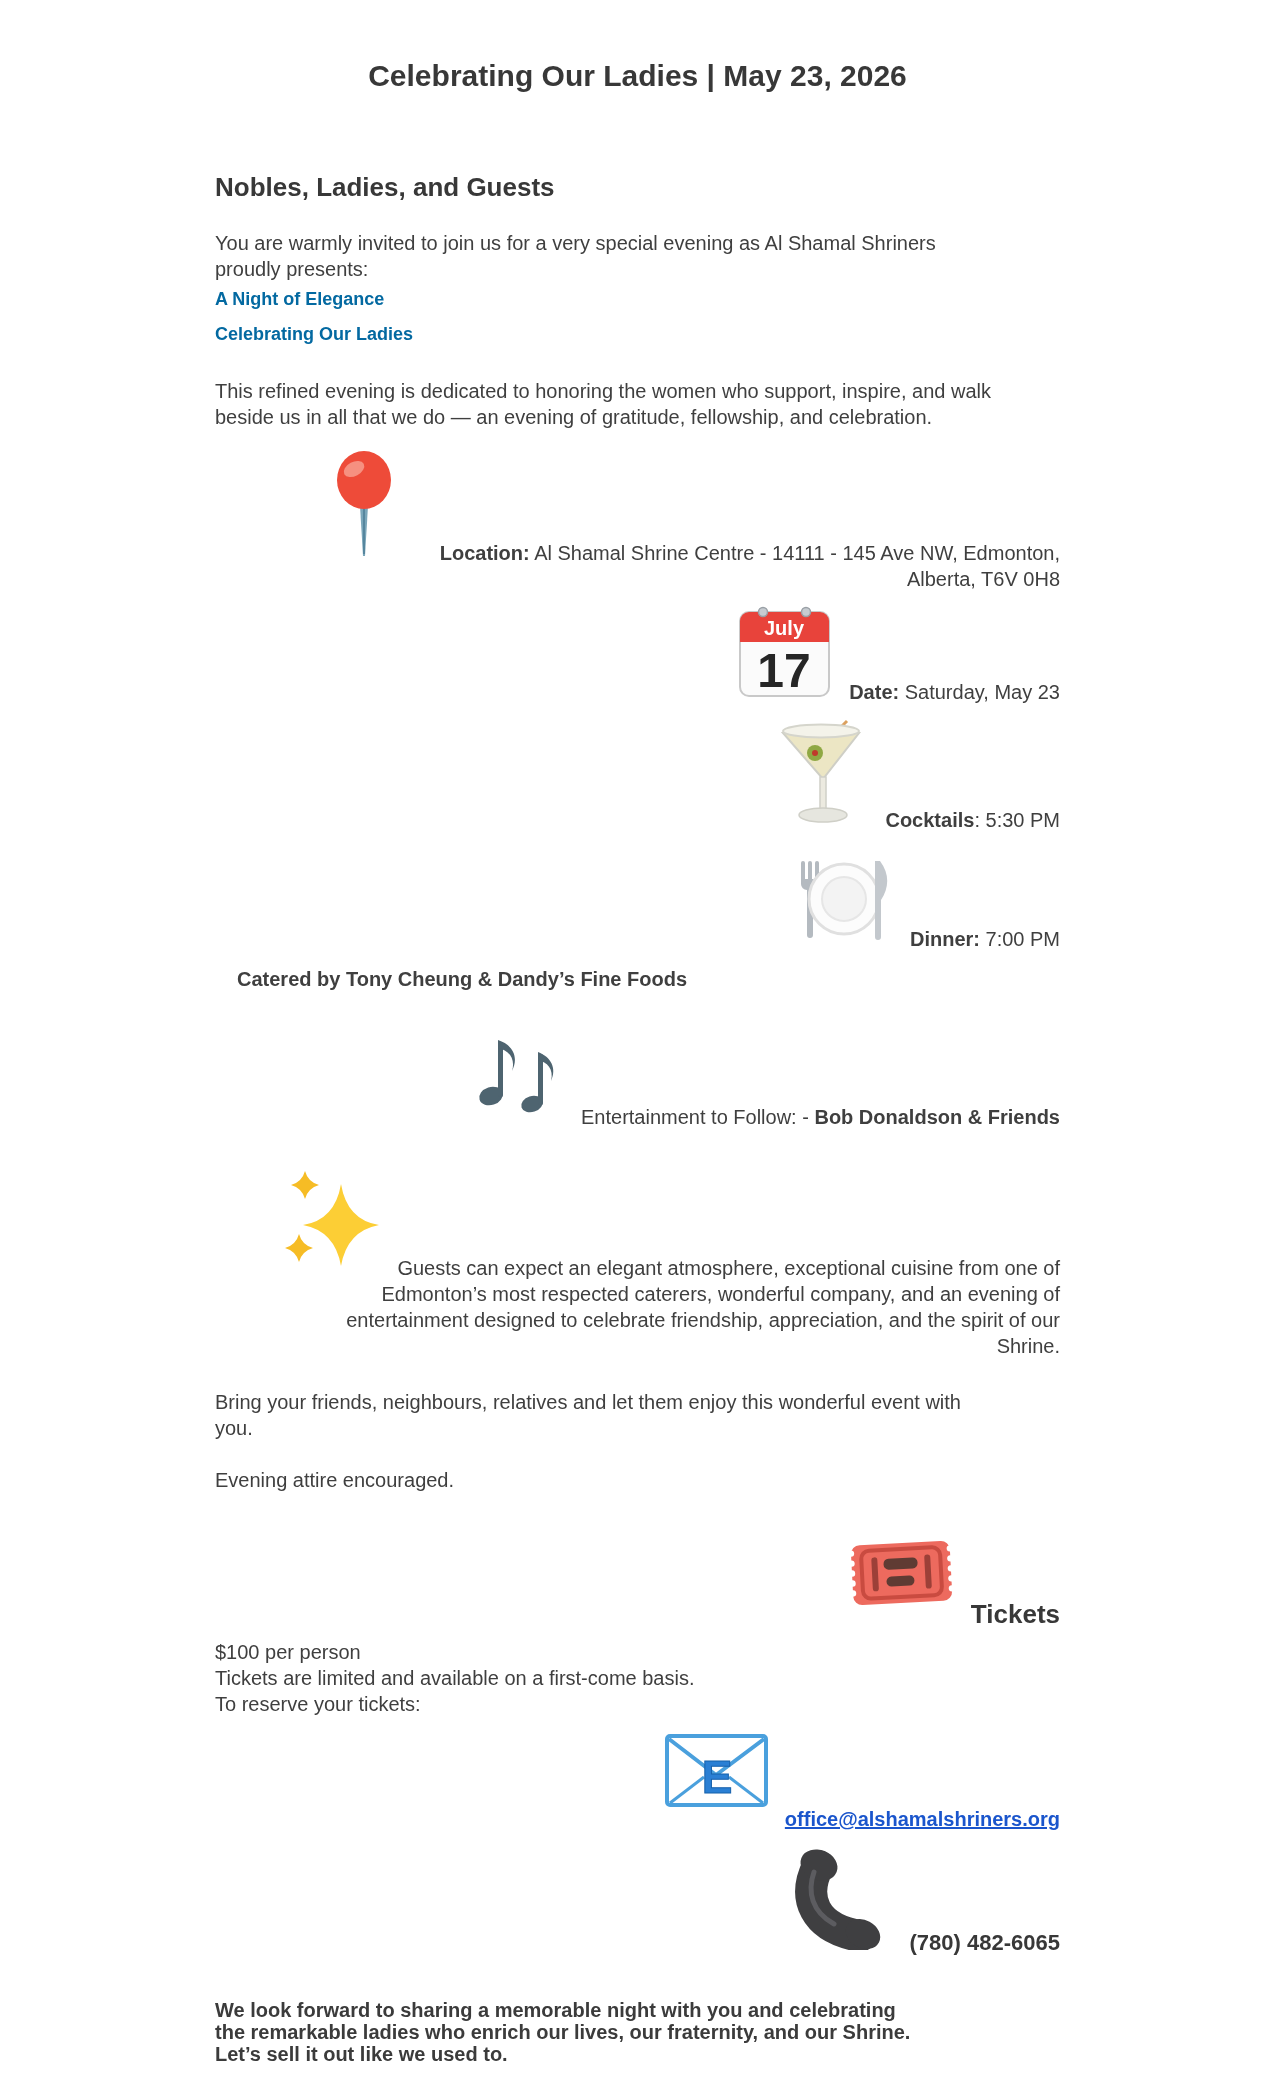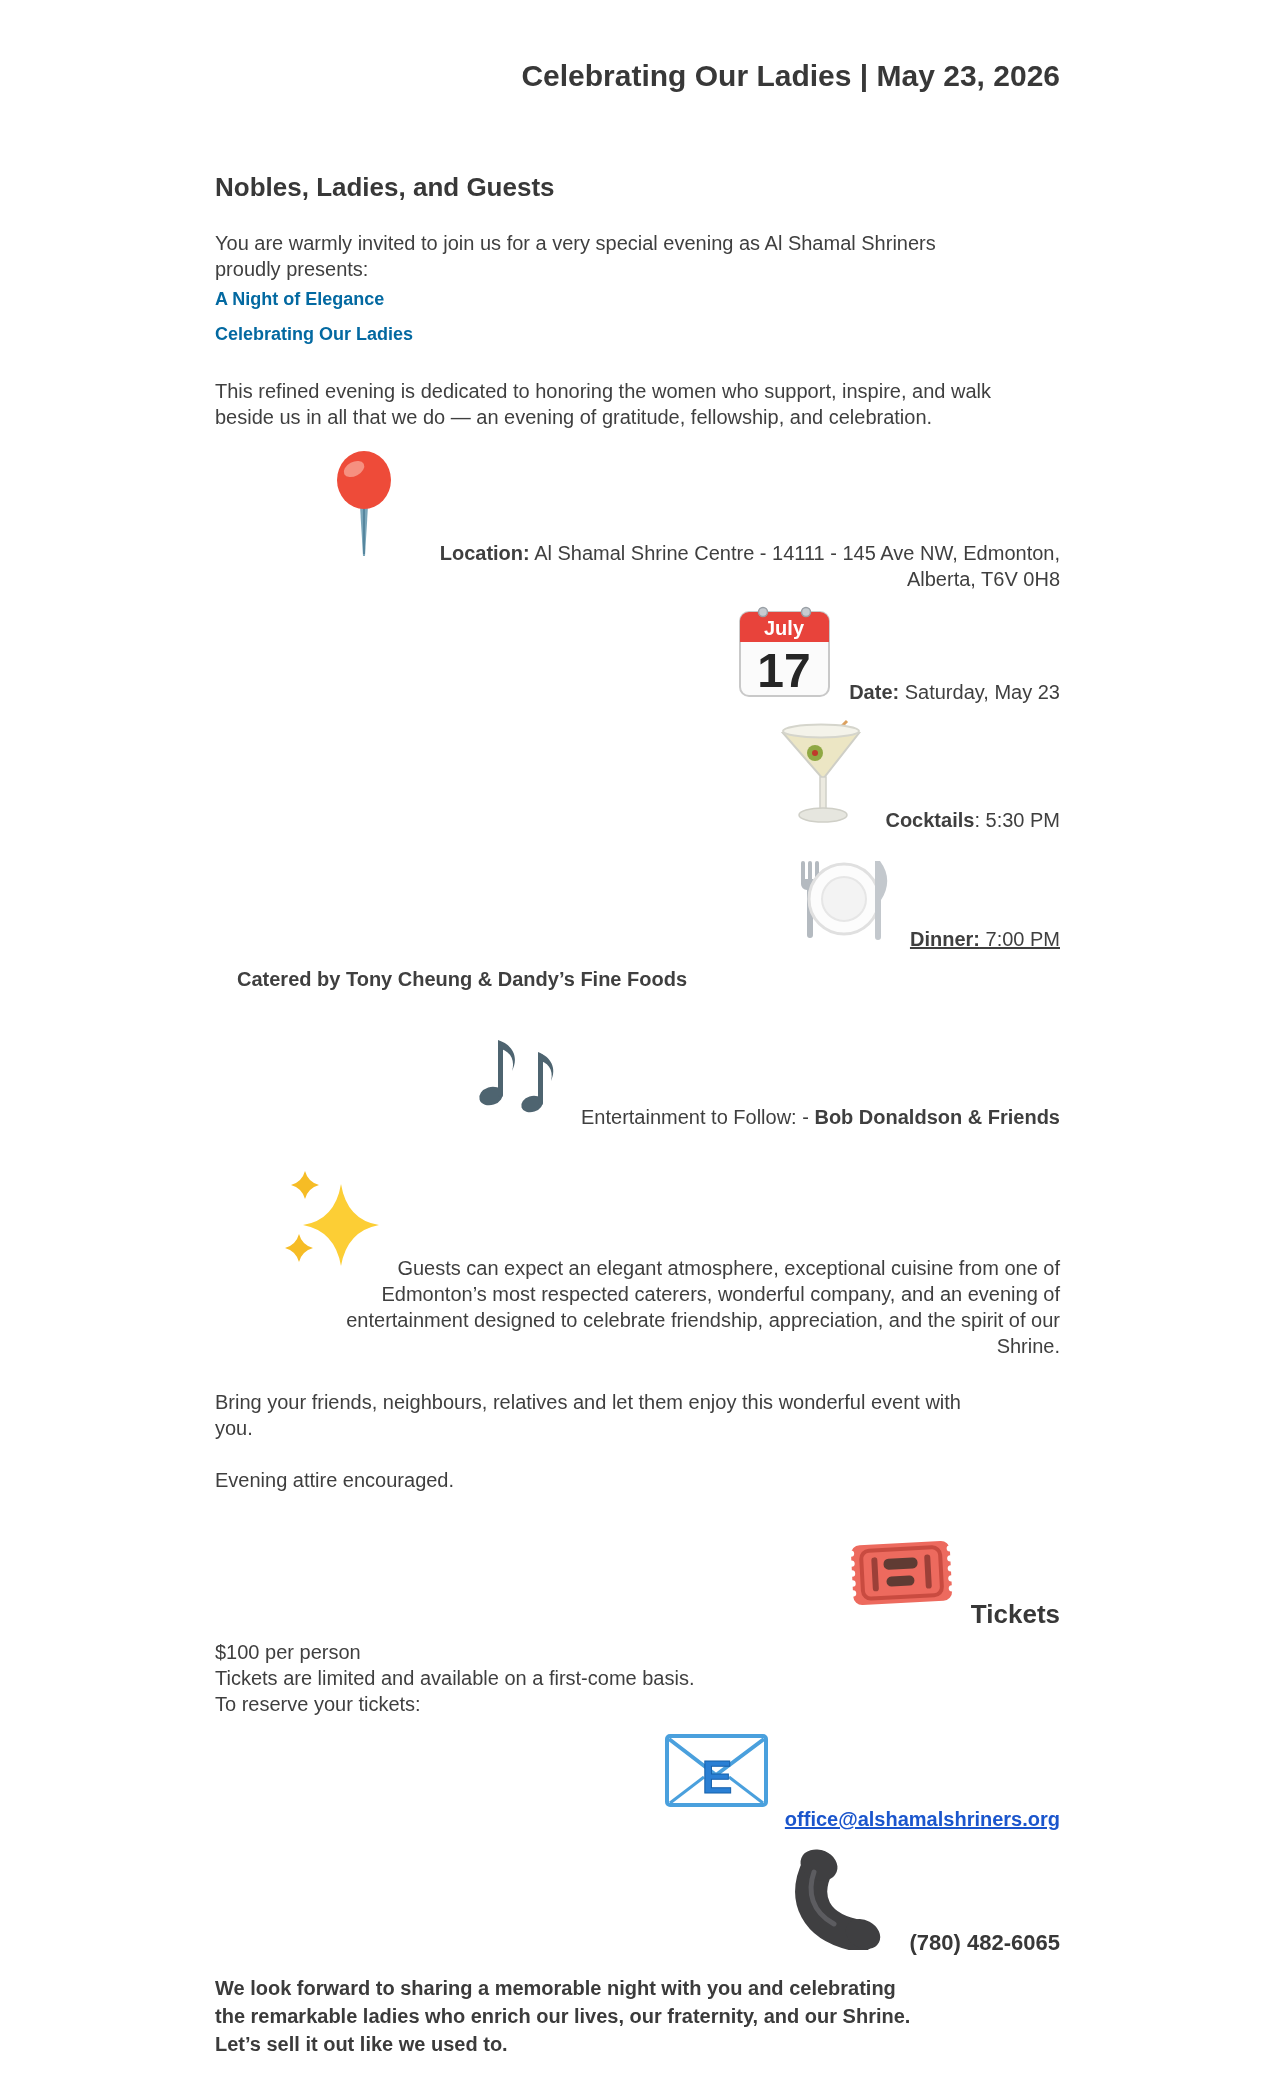--- a/index.html
+++ b/index.html
@@ -3,46 +3,46 @@
 <meta charset="utf-8">
 <title>Invitation</title>
 <style>
   html,body{margin:0;padding:0;background:#ffffff;}
   body{width:1275px;min-height:2100px;}
   .page{
     width:845px;margin:0 auto;padding-top:58px;
     font-family:"Liberation Sans","DejaVu Sans",sans-serif;
     font-size:20px;line-height:26px;color:#3f3f3f;
   }
-  .title{font-size:30px;line-height:36px;font-weight:bold;text-align:right;margin:0 0 76px 0;color:#383838;}
+  .title{font-size:30px;line-height:36px;font-weight:bold;text-align:center;margin:0 0 76px 0;color:#383838;}
   .greeting{font-size:26px;line-height:34px;font-weight:bold;margin:0 0 26px 0;color:#383838;}
   p{margin:0;white-space:pre-line;}
   .event-title{font-size:18px;line-height:35px;font-weight:bold;margin:0;color:#0369a1;white-space:pre-line;}
   .description{margin-top:26px;}
   .icon-line{margin:0;white-space:pre-line;text-align:right;}
   .line-pin{margin-top:20px;}
   .line-cal{margin-top:10px;}
   .line-martini{margin-top:12px;}
-  .line-dinner{margin-top:16px;text-decoration:underline;}
+  .line-dinner{margin-top:16px;}
   .line-music{margin-top:28px;}
   .line-sparkles{margin-top:38px;}
   .line-ticket{margin-top:44px;}
   .line-email{margin-top:16px;}
   .line-phone{margin-top:8px;}
   .icn{display:inline-block;margin-right:16px;white-space:normal;}
   .icn svg{display:block;}
   .lbl{font-weight:bold;}
   .caterer{font-weight:bold;margin-top:14px;padding-left:22px;line-height:26px;}
   .bring{margin-top:30px;}
   .attire{margin-top:26px;}
   .tickets-heading{font-size:26px;font-weight:bold;color:#383838;}
   .ticket-info{margin-top:10px;}
   .email-link{color:#1a55cc;font-weight:bold;text-decoration:underline;cursor:pointer;}
   .phone-number{font-size:22px;font-weight:bold;color:#383838;}
-  .closing{margin-top:18px;font-weight:bold;line-height:28px;color:#3b3b3b;}
+  .closing{margin-top:43px;font-weight:bold;line-height:22px;color:#3b3b3b;}
 </style>
 </head>
 <body>
 
 <div class="page">
 
   <h1 class="title">Celebrating Our Ladies | May 23, 2026</h1>
 
   <h2 class="greeting">Nobles, Ladies, and Guests</h2>
 

